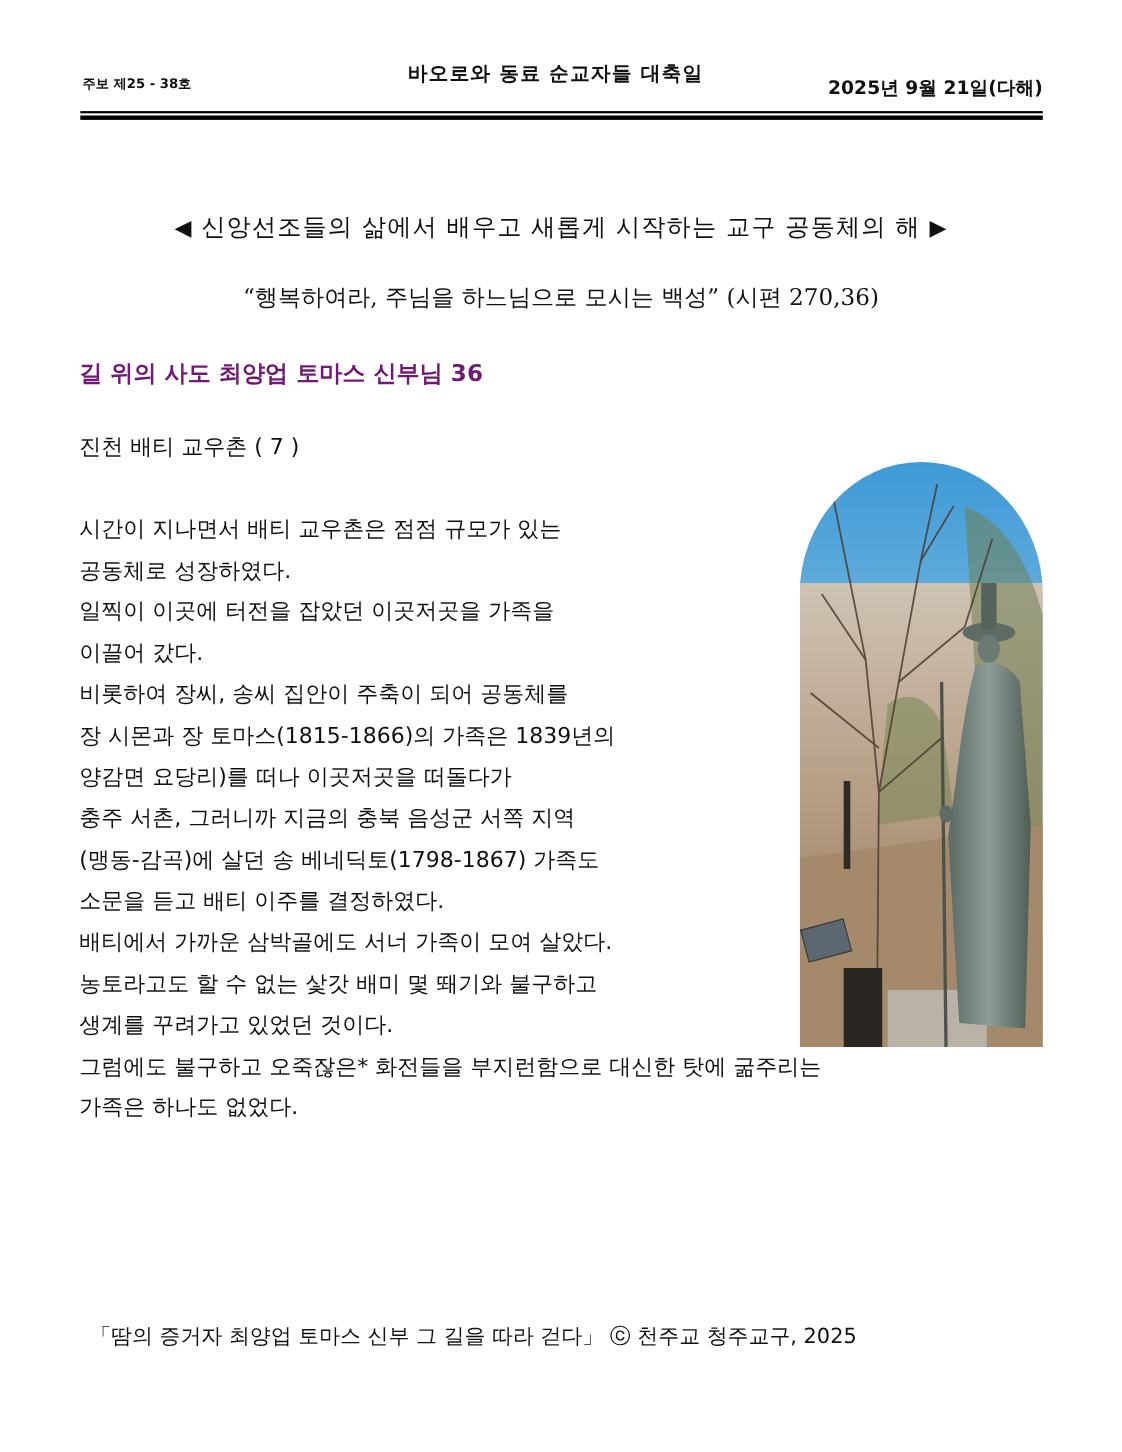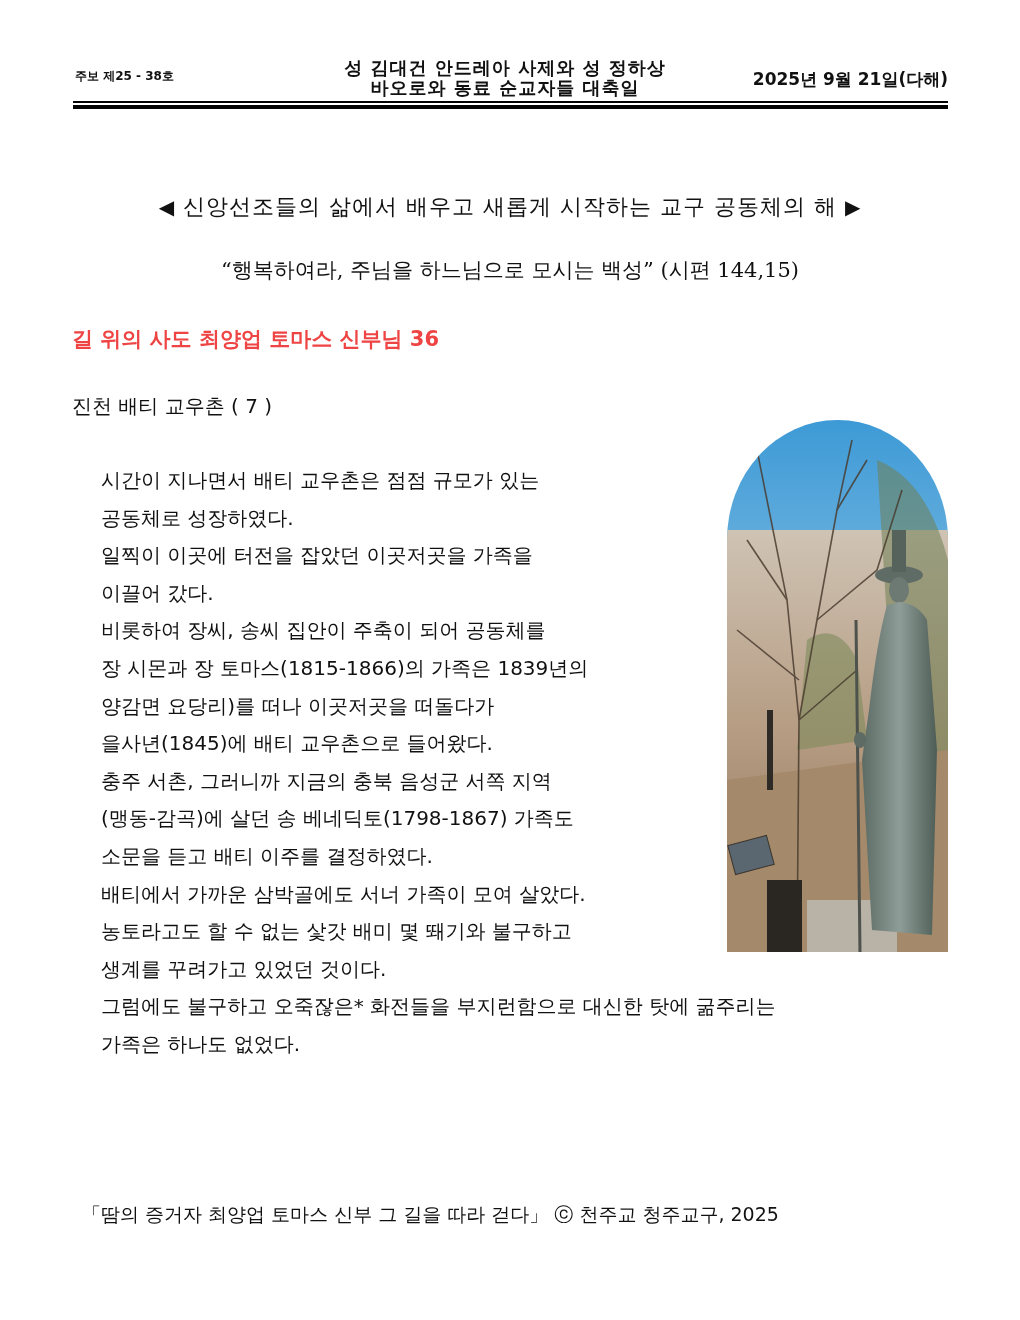--- a/index.html
+++ b/index.html
@@ -6,59 +6,57 @@
   body { width:1020px; height:1320px; position:relative; overflow:hidden; color:#111; font-family:"DejaVu Sans", sans-serif; }
   .abs { position:absolute; }
   .hdr-left { left:75px; top:68px; font-size:12px; font-weight:bold; letter-spacing:0px; white-space:nowrap; }
   .hdr-center { left:300px; width:410px; top:58px; text-align:center; font-size:18px; font-weight:bold; line-height:20px; letter-spacing:1px; white-space:nowrap; }
   .hdr-right { right:72px; top:68px; font-size:17px; font-weight:bold; white-space:nowrap; text-align:right; }
   .rule-thin { left:73px; width:875px; top:101px; height:1.5px; background:#000; }
   .rule-thick { left:73px; width:875px; top:105px; height:4px; background:#000; }
   .theme { left:60px; width:900px; top:152px; text-align:center; font-size:22px; white-space:nowrap; letter-spacing:1px;margin-top:40px; }
   .theme .tri { font-size:20px; }
   .quote { left:120px; width:780px; top:256px; text-align:center; font-family:"DejaVu Serif", serif; font-size:21px; white-space:nowrap; }
-  .title { left:72px; top:325px; font-size:21px; font-weight:bold; white-space:nowrap; color:#ef4444; }
+  .title { left:72px; top:325px; font-size:21px; font-weight:bold; white-space:nowrap; color:#701a75; }
   .subtitle { left:72px; top:393px; font-size:20px; white-space:nowrap; }
-  .body { left:72px; top:462px; font-size:20px; line-height:37.6px;margin-left:29px; }
+  .body { left:72px; top:462px; font-size:20px; line-height:37.6px; }
   .body .line { white-space:nowrap; height:37.6px; }
   .footer { left:82px; top:1202px; font-size:19px; white-space:nowrap; }
   .photo { left:727px; top:420px; width:221px; height:532px; border-radius:110px 110px 0 0 / 120px 120px 0 0; overflow:hidden; }
 </style>
 </head>
 <body>
 
 <div class="abs hdr-left">주보 제25 - 38호</div>
 <div class="abs hdr-center">
-  <div>성 김대건 안드레아 사제와 성 정하상</div>
   <div>바오로와 동료 순교자들 대축일</div>
 </div>
 <div class="abs hdr-right">2025년 9월 21일(다해)</div>
 <div class="abs rule-thin"></div>
 <div class="abs rule-thick"></div>
 
 <div class="abs theme">
   <span class="tri">◀</span>
   <span>신앙선조들의 삶에서 배우고 새롭게 시작하는 교구 공동체의 해</span>
   <span class="tri">▶</span>
 </div>
 
-<div class="abs quote">“행복하여라, 주님을 하느님으로 모시는 백성” (시편 144,15)</div>
+<div class="abs quote">“행복하여라, 주님을 하느님으로 모시는 백성” (시편 270,36)</div>
 
 <div class="abs title">길 위의 사도 최양업 토마스 신부님 36</div>
 <div class="abs subtitle">진천 배티 교우촌 ( 7 )</div>
 
 <div class="abs body">
   <div class="line">시간이 지나면서 배티 교우촌은 점점 규모가 있는</div>
   <div class="line">공동체로 성장하였다.</div>
   <div class="line">일찍이 이곳에 터전을 잡았던 이곳저곳을 가족을</div>
   <div class="line">이끌어 갔다.</div>
   <div class="line">비롯하여 장씨, 송씨 집안이 주축이 되어 공동체를</div>
   <div class="line">장 시몬과 장 토마스(1815-1866)의 가족은 1839년의</div>
   <div class="line">양감면 요당리)를 떠나 이곳저곳을 떠돌다가</div>
-  <div class="line">을사년(1845)에 배티 교우촌으로 들어왔다.</div>
   <div class="line">충주 서촌, 그러니까 지금의 충북 음성군 서쪽 지역</div>
   <div class="line">(맹동-감곡)에 살던 송 베네딕토(1798-1867) 가족도</div>
   <div class="line">소문을 듣고 배티 이주를 결정하였다.</div>
   <div class="line">배티에서 가까운 삼박골에도 서너 가족이 모여 살았다.</div>
   <div class="line">농토라고도 할 수 없는 샃갓 배미 몇 뙈기와 불구하고</div>
   <div class="line">생계를 꾸려가고 있었던 것이다.</div>
   <div class="line">그럼에도 불구하고 오죽잖은* 화전들을 부지런함으로 대신한 탓에 굶주리는</div>
   <div class="line">가족은 하나도 없었다.</div>
 </div>
 

